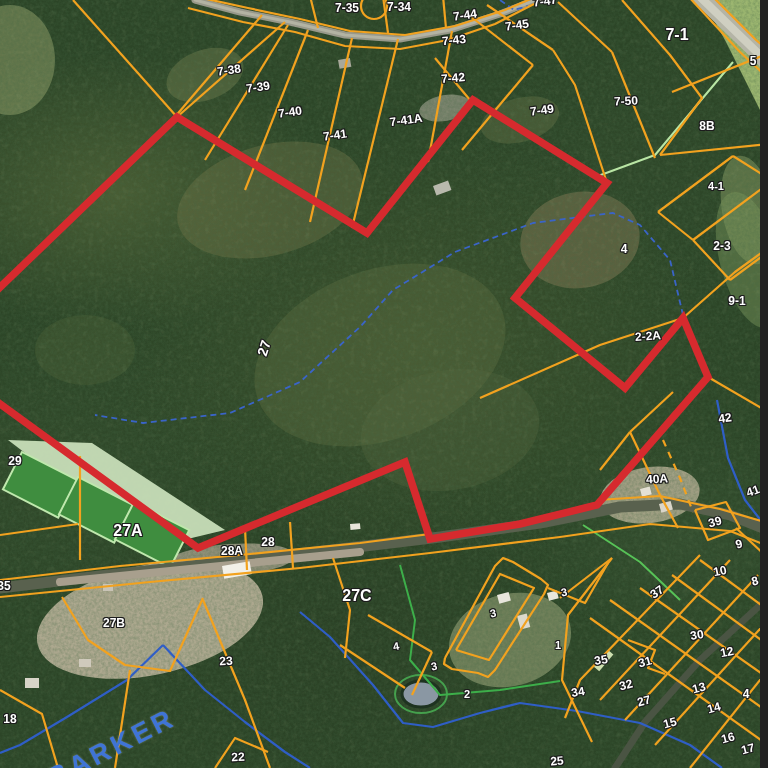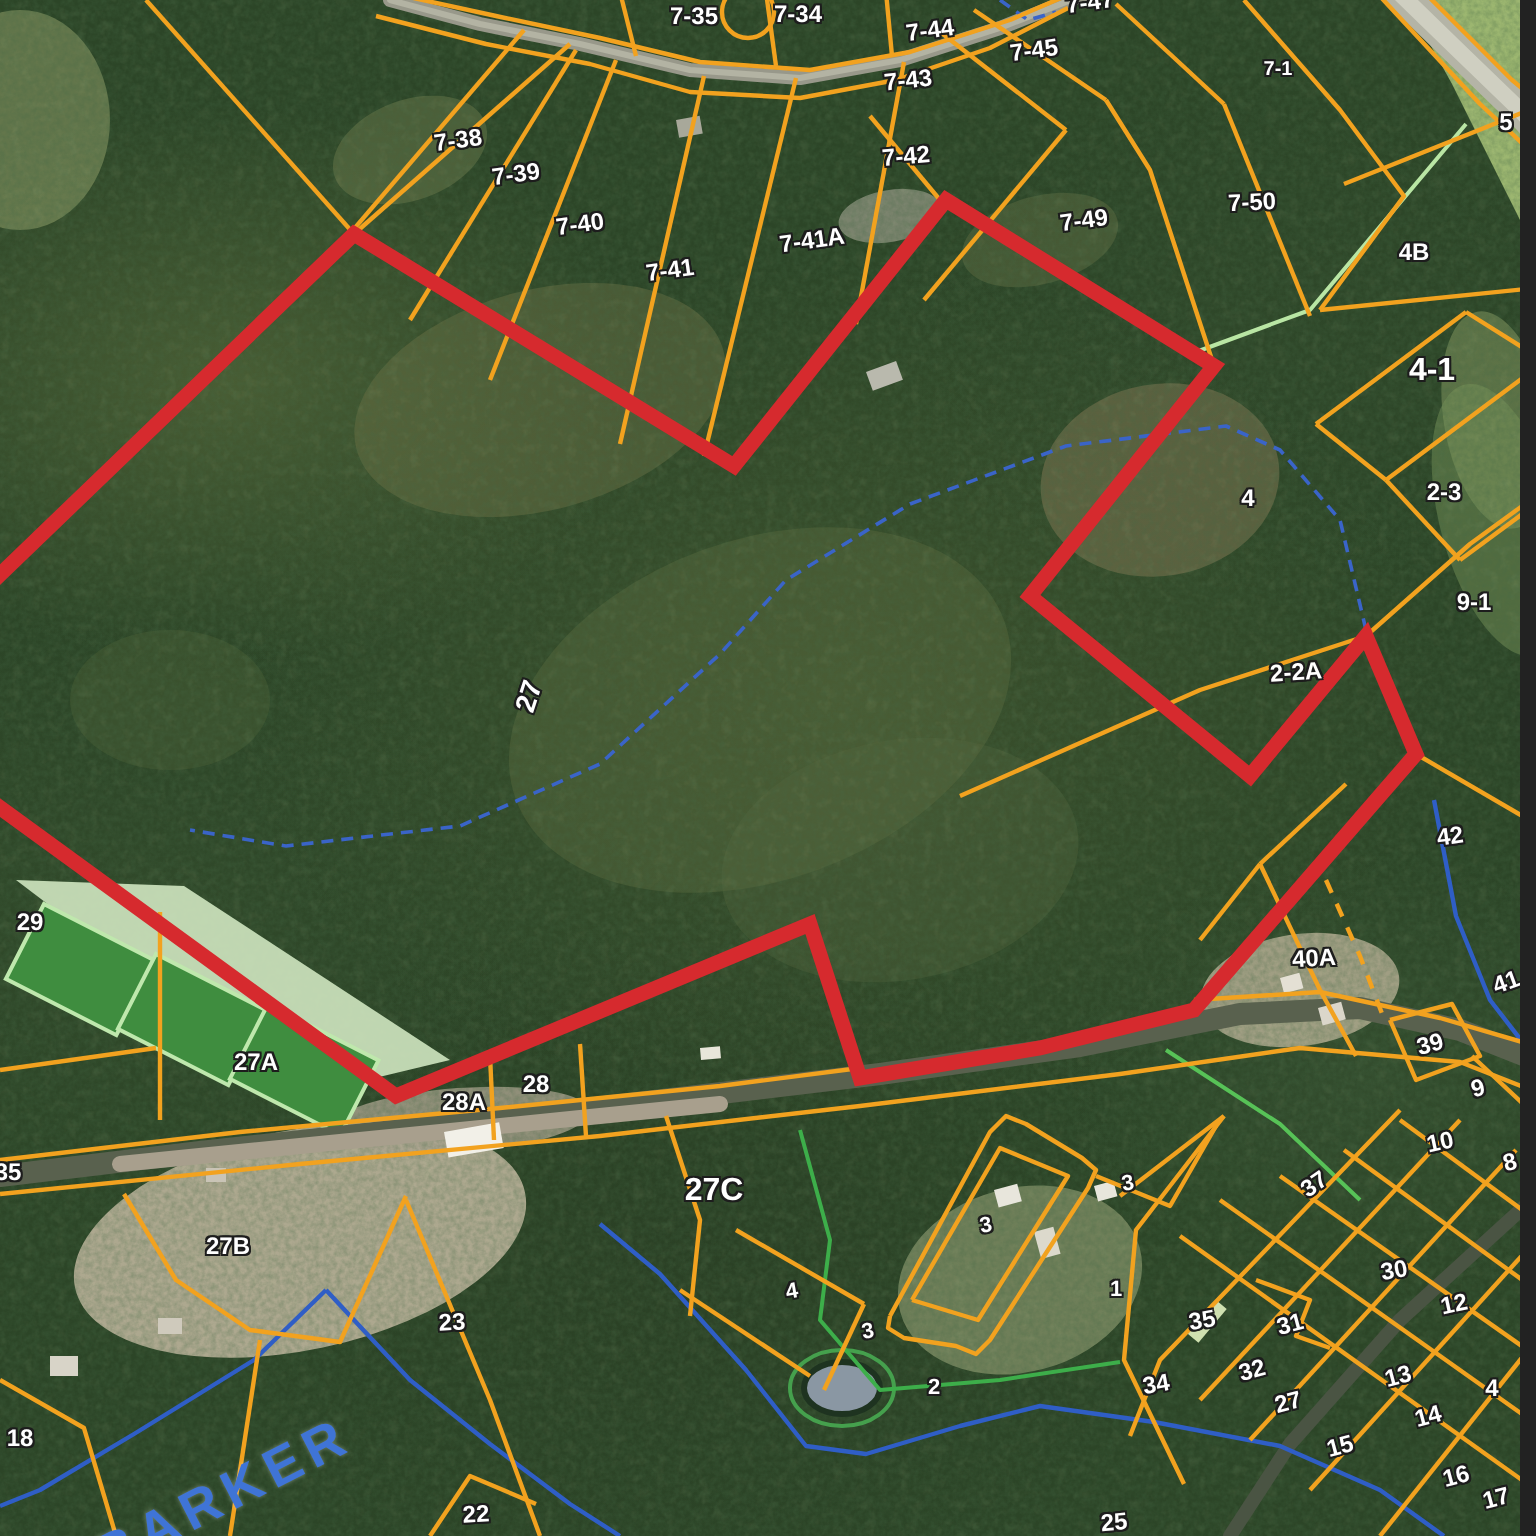--- a/index.html
+++ b/index.html
@@ -193,34 +193,34 @@
       <div class="map-label" style="left: 545px; top: 1px; font-size: 12px; transform: translate(-50%, -50%) rotate(-8deg);">7-47</div>
       <div class="map-label" style="left: 454px; top: 40px; font-size: 12px; transform: translate(-50%, -50%) rotate(-6deg);">7-43</div>
       <div class="map-label" style="left: 453px; top: 78px; font-size: 12px; transform: translate(-50%, -50%) rotate(-5deg);">7-42</div>
       <div class="map-label" style="left: 229px; top: 70px; font-size: 12px; transform: translate(-50%, -50%) rotate(-8deg);">7-38</div>
       <div class="map-label" style="left: 258px; top: 87px; font-size: 12px; transform: translate(-50%, -50%) rotate(-8deg);">7-39</div>
       <div class="map-label" style="left: 290px; top: 112px; font-size: 12px; transform: translate(-50%, -50%) rotate(-8deg);">7-40</div>
       <div class="map-label" style="left: 335px; top: 135px; font-size: 12px; transform: translate(-50%, -50%) rotate(-8deg);">7-41</div>
       <div class="map-label" style="left: 406px; top: 120px; font-size: 12px; transform: translate(-50%, -50%) rotate(-8deg);">7-41A</div>
       <div class="map-label" style="left: 542px; top: 110px; font-size: 12px; transform: translate(-50%, -50%) rotate(-8deg);">7-49</div>
       <div class="map-label" style="left: 626px; top: 101px; font-size: 12px; transform: translate(-50%, -50%) rotate(-3deg);">7-50</div>
-      <div class="map-label" style="left: 639px; top: 35px; font-size: 10px; transform: translate(-50%, -50%) rotate(0deg);">7-1</div>
+      <div class="map-label" style="left: 677px; top: 35px; font-size: 16px; transform: translate(-50%, -50%) rotate(0deg);">7-1</div>
       <div class="map-label" style="left: 753px; top: 61px; font-size: 12px; transform: translate(-50%, -50%) rotate(0deg);">5</div>
-      <div class="map-label" style="left: 707px; top: 126px; font-size: 12px; transform: translate(-50%, -50%) rotate(0deg);">4B</div>
-      <div class="map-label" style="left: 716px; top: 186px; font-size: 16px; transform: translate(-50%, -50%) rotate(0deg);">4-1</div>
+      <div class="map-label" style="left: 707px; top: 126px; font-size: 12px; transform: translate(-50%, -50%) rotate(0deg);">8B</div>
+      <div class="map-label" style="left: 716px; top: 186px; font-size: 11px; transform: translate(-50%, -50%) rotate(0deg);">4-1</div>
       <div class="map-label" style="left: 722px; top: 246px; font-size: 12px; transform: translate(-50%, -50%) rotate(0deg);">2-3</div>
       <div class="map-label" style="left: 737px; top: 301px; font-size: 12px; transform: translate(-50%, -50%) rotate(0deg);">9-1</div>
       <div class="map-label" style="left: 624px; top: 249px; font-size: 12px; transform: translate(-50%, -50%) rotate(0deg);">4</div>
       <div class="map-label" style="left: 648px; top: 336px; font-size: 12px; transform: translate(-50%, -50%) rotate(-4deg);">2-2A</div>
       <div class="map-label" style="left: 725px; top: 418px; font-size: 12px; transform: translate(-50%, -50%) rotate(-8deg);">42</div>
       <div class="map-label" style="left: 657px; top: 479px; font-size: 12px; transform: translate(-50%, -50%) rotate(-3deg);">40A</div>
       <div class="map-label" style="left: 753px; top: 491px; font-size: 12px; transform: translate(-50%, -50%) rotate(-20deg);">41</div>
       <div class="map-label" style="left: 264px; top: 348px; font-size: 14px; transform: translate(-50%, -50%) rotate(-72deg);">27</div>
       <div class="map-label" style="left: 15px; top: 461px; font-size: 12px; transform: translate(-50%, -50%) rotate(0deg);">29</div>
-      <div class="map-label" style="left: 128px; top: 531px; font-size: 12px; transform: translate(-50%, -50%) rotate(0deg);">27A</div>
+      <div class="map-label" style="left: 128px; top: 531px; font-size: 16px; transform: translate(-50%, -50%) rotate(0deg);">27A</div>
       <div class="map-label" style="left: 4px; top: 586px; font-size: 12px; transform: translate(-50%, -50%) rotate(0deg);">35</div>
       <div class="map-label" style="left: 232px; top: 551px; font-size: 12px; transform: translate(-50%, -50%) rotate(0deg);">28A</div>
       <div class="map-label" style="left: 268px; top: 542px; font-size: 12px; transform: translate(-50%, -50%) rotate(0deg);">28</div>
       <div class="map-label" style="left: 357px; top: 596px; font-size: 16px; transform: translate(-50%, -50%) rotate(0deg);">27C</div>
       <div class="map-label" style="left: 114px; top: 623px; font-size: 12px; transform: translate(-50%, -50%) rotate(0deg);">27B</div>
       <div class="map-label" style="left: 226px; top: 661px; font-size: 12px; transform: translate(-50%, -50%) rotate(-3deg);">23</div>
       <div class="map-label" style="left: 10px; top: 719px; font-size: 12px; transform: translate(-50%, -50%) rotate(0deg);">18</div>
       <div class="map-label" style="left: 238px; top: 757px; font-size: 12px; transform: translate(-50%, -50%) rotate(-3deg);">22</div>
       <div class="map-label" style="left: 396px; top: 646px; font-size: 11px; transform: translate(-50%, -50%) rotate(-10deg);">4</div>
       <div class="map-label" style="left: 434px; top: 666px; font-size: 11px; transform: translate(-50%, -50%) rotate(-10deg);">3</div>

